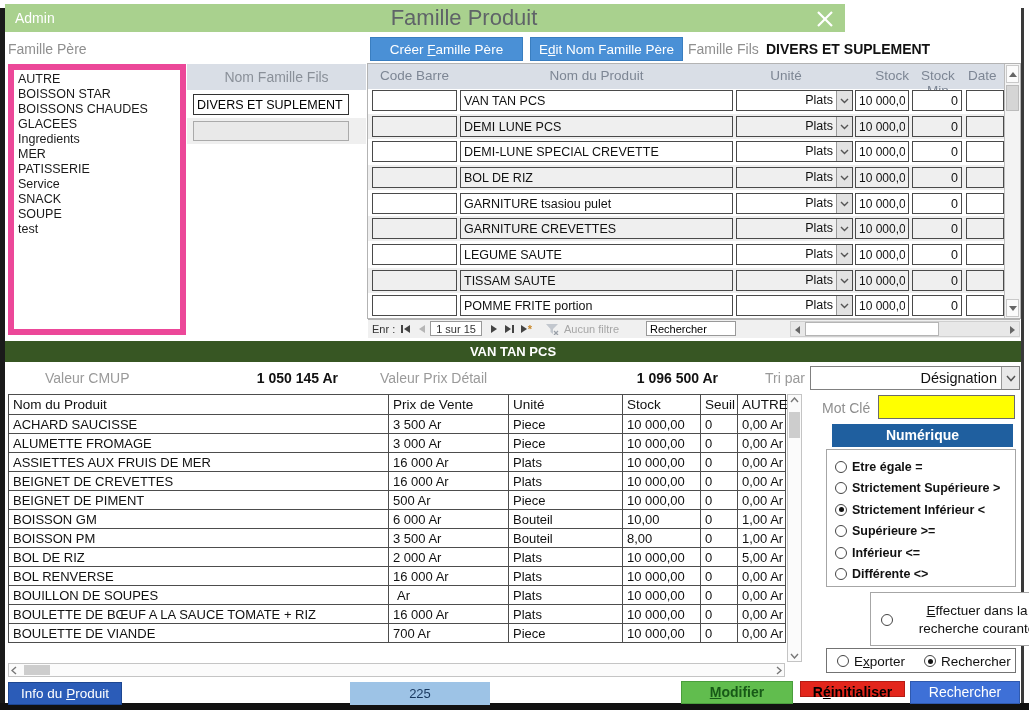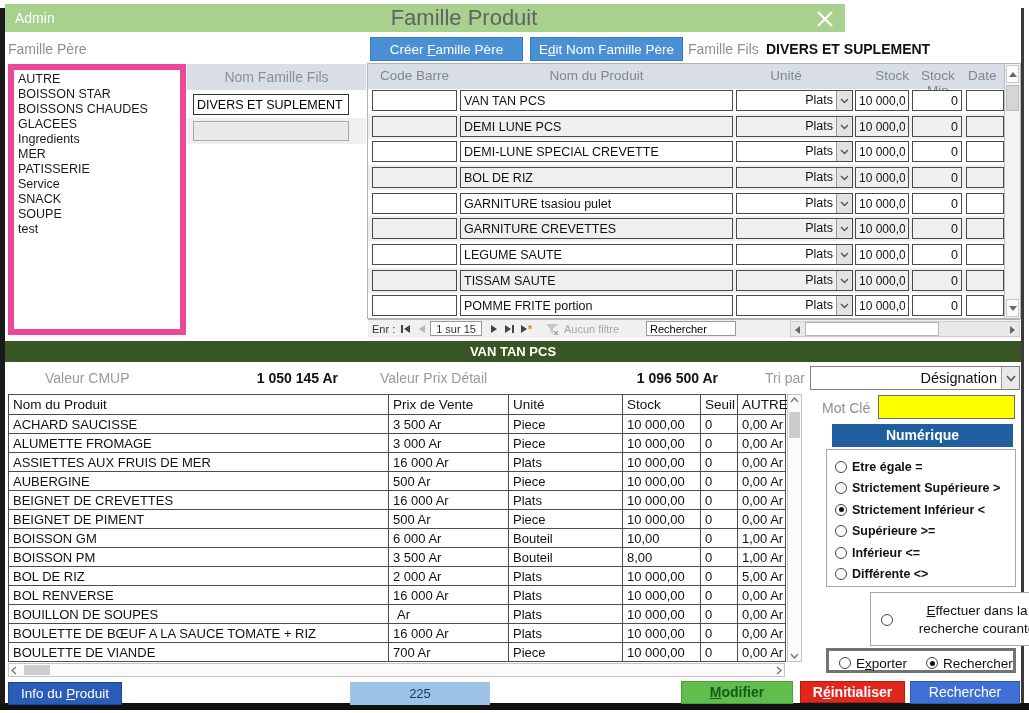--- a/index.html
+++ b/index.html
@@ -126,34 +126,34 @@
   .ropt{display:flex;align-items:center;gap:5px;height:21.5px;}
   .radio{width:12px;height:12px;border:1px solid #444;border-radius:50%;background:#fff;
          flex:0 0 12px;position:relative;}
   .radio.checked::after{content:"";position:absolute;left:2.5px;top:2.5px;width:5px;height:5px;
          border-radius:50%;background:#111;}
   .ropt .lb{font-size:12.5px;font-weight:700;color:#111;white-space:nowrap;}
   #effbox{left:848px;top:592px;width:190px;height:54px;border:1px solid #a6a6a6;background:#fff;margin-left:22px;}
   #effbox .radio{position:absolute;left:10px;top:21px;}
   #effbox .txt{position:absolute;left:28px;top:9px;width:156px;text-align:center;
                font-size:13.5px;color:#111;line-height:18px;}
-  #expbox{left:826px;top:648px;width:190px;height:25px;border:3px solid #737373;background:#fff;}
+  #expbox{left:826px;top:648px;width:190px;height:25px;border:1px solid #737373;background:#fff;}
   #expbox .ropt{position:absolute;top:5px;height:14px;}
   #expbox .lb{font-weight:400;font-size:13.5px;}
   .u{text-decoration:underline;}
 
   
   #btn-info{left:8px;top:682px;width:114px;height:23px;background:#2B5CB8;border:1px solid #1d4691;
             color:#fff;font-size:13.5px;text-align:center;line-height:21px;}
   #countbox{left:350px;top:682px;width:140px;height:23px;background:#9DC3E6;color:#17375E;
             font-size:13px;text-align:center;line-height:23px;}
   #btn-mod{left:681px;top:681px;width:112px;height:23px;background:#61BD4E;border:1px solid #4a9e3d;
            color:#175917;font-size:14px;font-weight:700;text-align:center;line-height:21px;}
-  #btn-reinit{left:800px;top:681px;width:105px;height:22px;background:#E3261C;border:1px solid #b51c14;
-           color:#ffffff;font-size:14px;font-weight:700;text-align:center;line-height:21px;}
+  #btn-reinit{left:800px;top:681px;width:105px;height:16px;background:#E3261C;border:1px solid #b51c14;
+           color:#000000;font-size:14px;font-weight:700;text-align:center;line-height:21px;}
   #btn-rech{left:910px;top:681px;width:110px;height:23px;background:#3E70D7;border:1px solid #2f59ae;
            color:#fff;font-size:14px;text-align:center;line-height:21px;}
 </style>
 </head>
 <body>
 
 <div id="win">
 
   <div class="abs" id="edge-left"></div>
   <div class="abs" id="edge-bottom"></div>
@@ -450,28 +450,20 @@
         </tr>
     <tr>
           <td>ASSIETTES AUX FRUIS DE MER</td>
           <td>16 000 Ar</td>
           <td>Plats</td>
           <td>10 000,00</td>
           <td>0</td>
           <td>0,00 Ar</td>
         </tr>
     <tr>
-          <td>AUBERGINE</td>
-          <td>500 Ar</td>
-          <td>Piece</td>
-          <td>10 000,00</td>
-          <td>0</td>
-          <td>0,00 Ar</td>
-        </tr>
-    <tr>
           <td>BEIGNET DE CREVETTES</td>
           <td>16 000 Ar</td>
           <td>Plats</td>
           <td>10 000,00</td>
           <td>0</td>
           <td>0,00 Ar</td>
         </tr>
     <tr>
           <td>BEIGNET DE PIMENT</td>
           <td>500 Ar</td>

